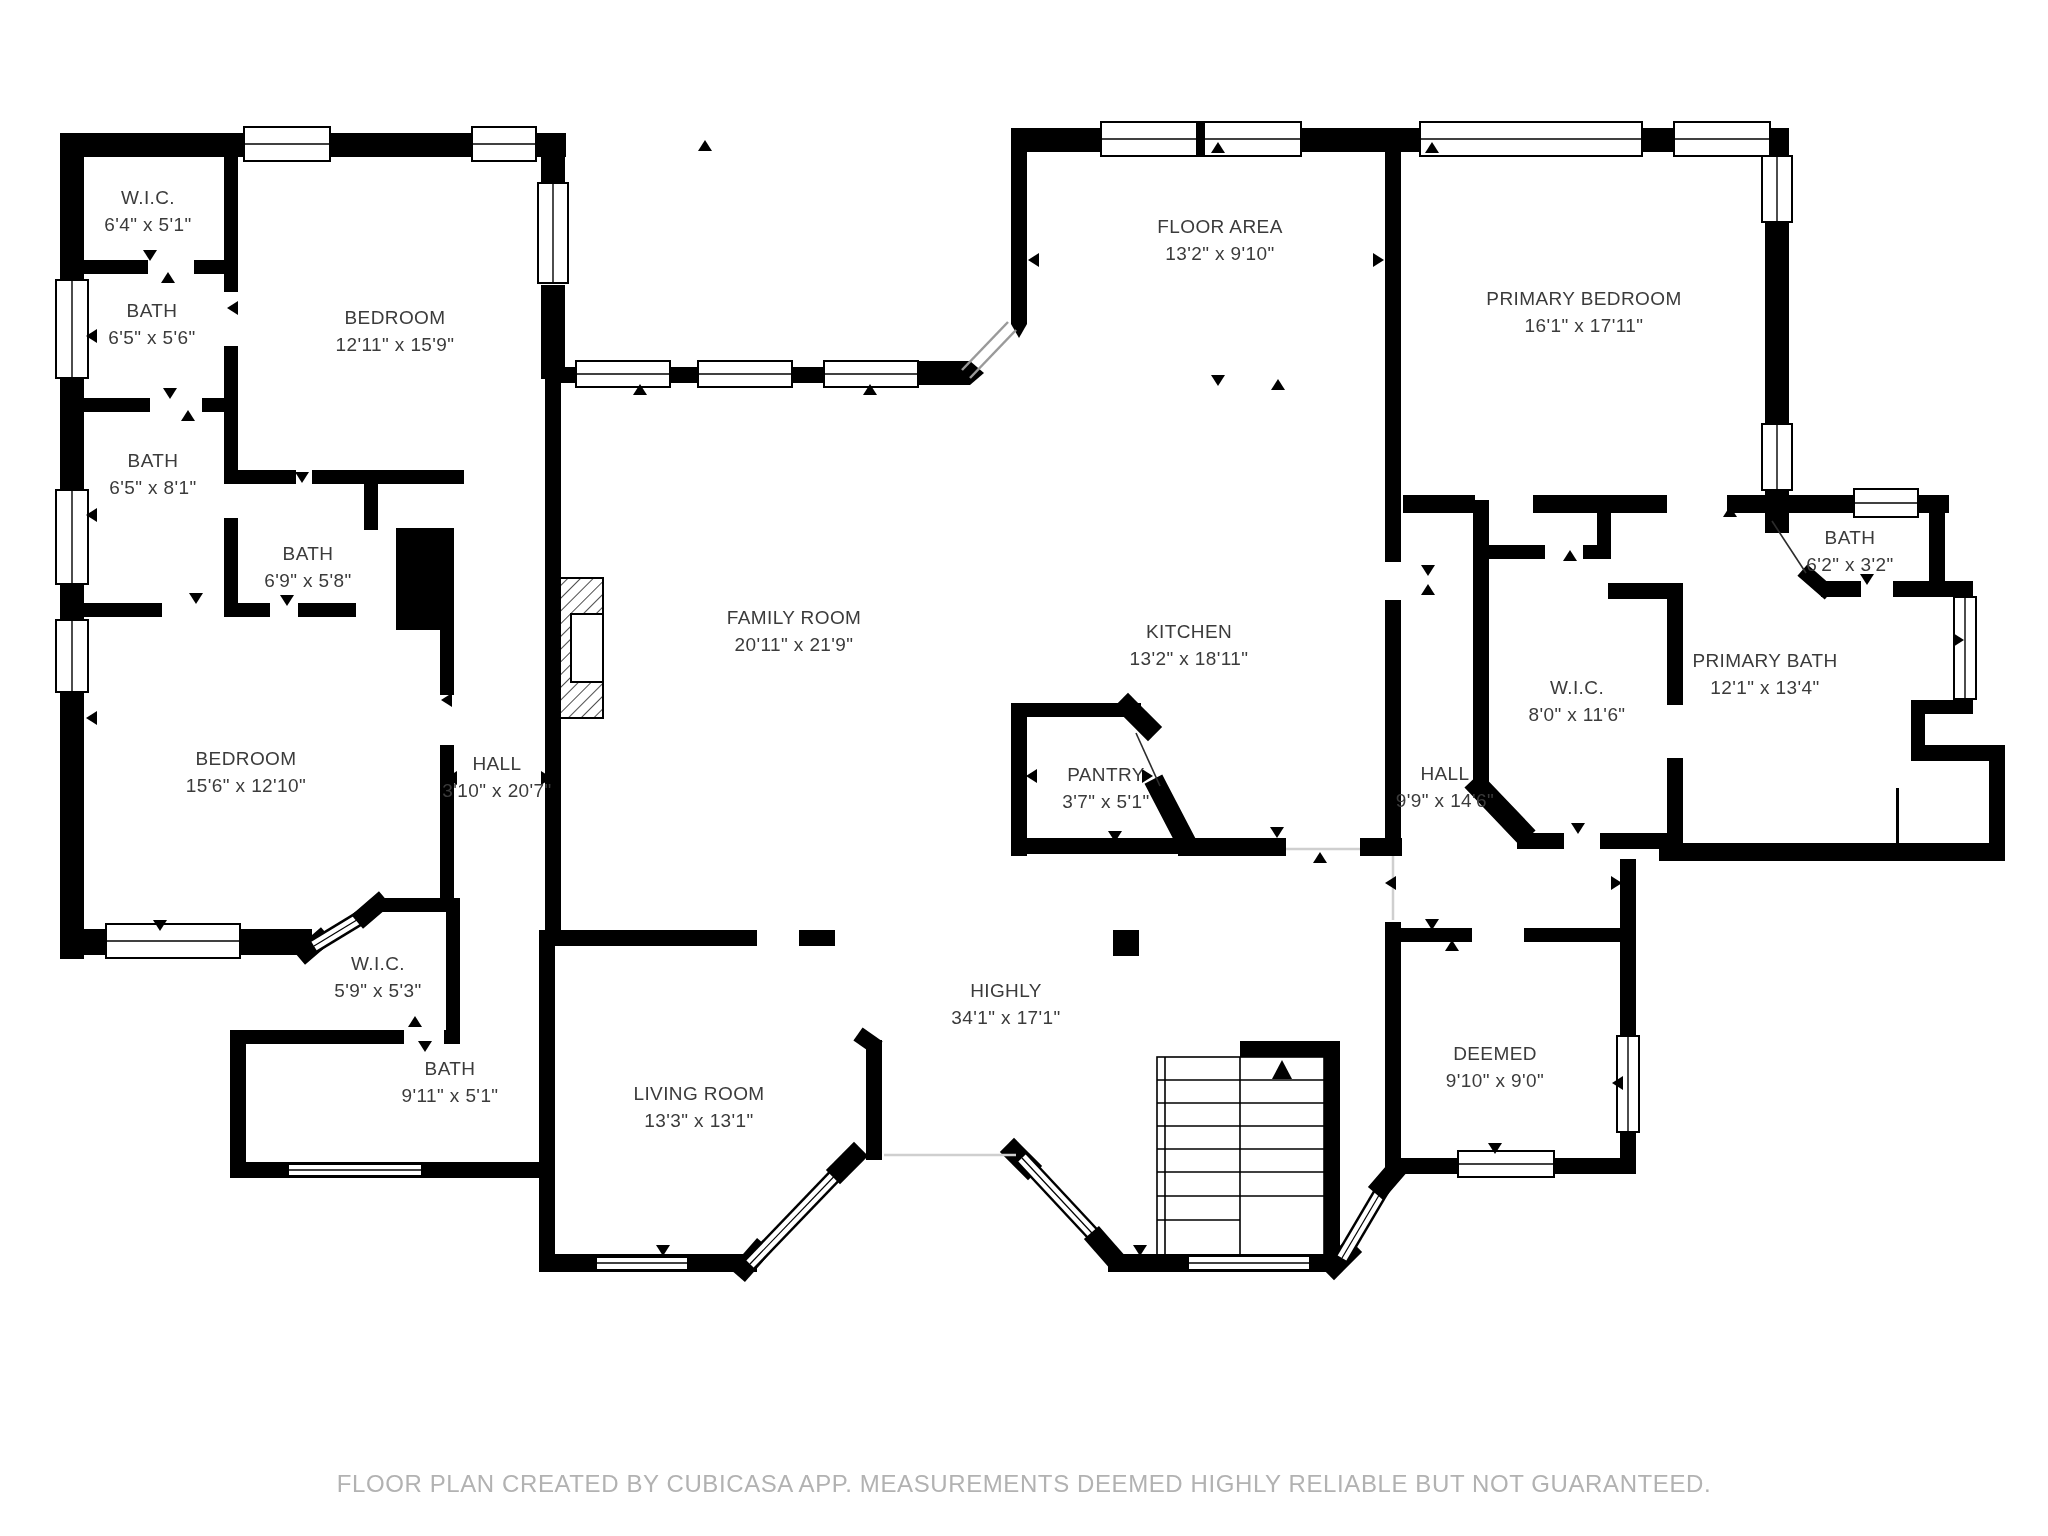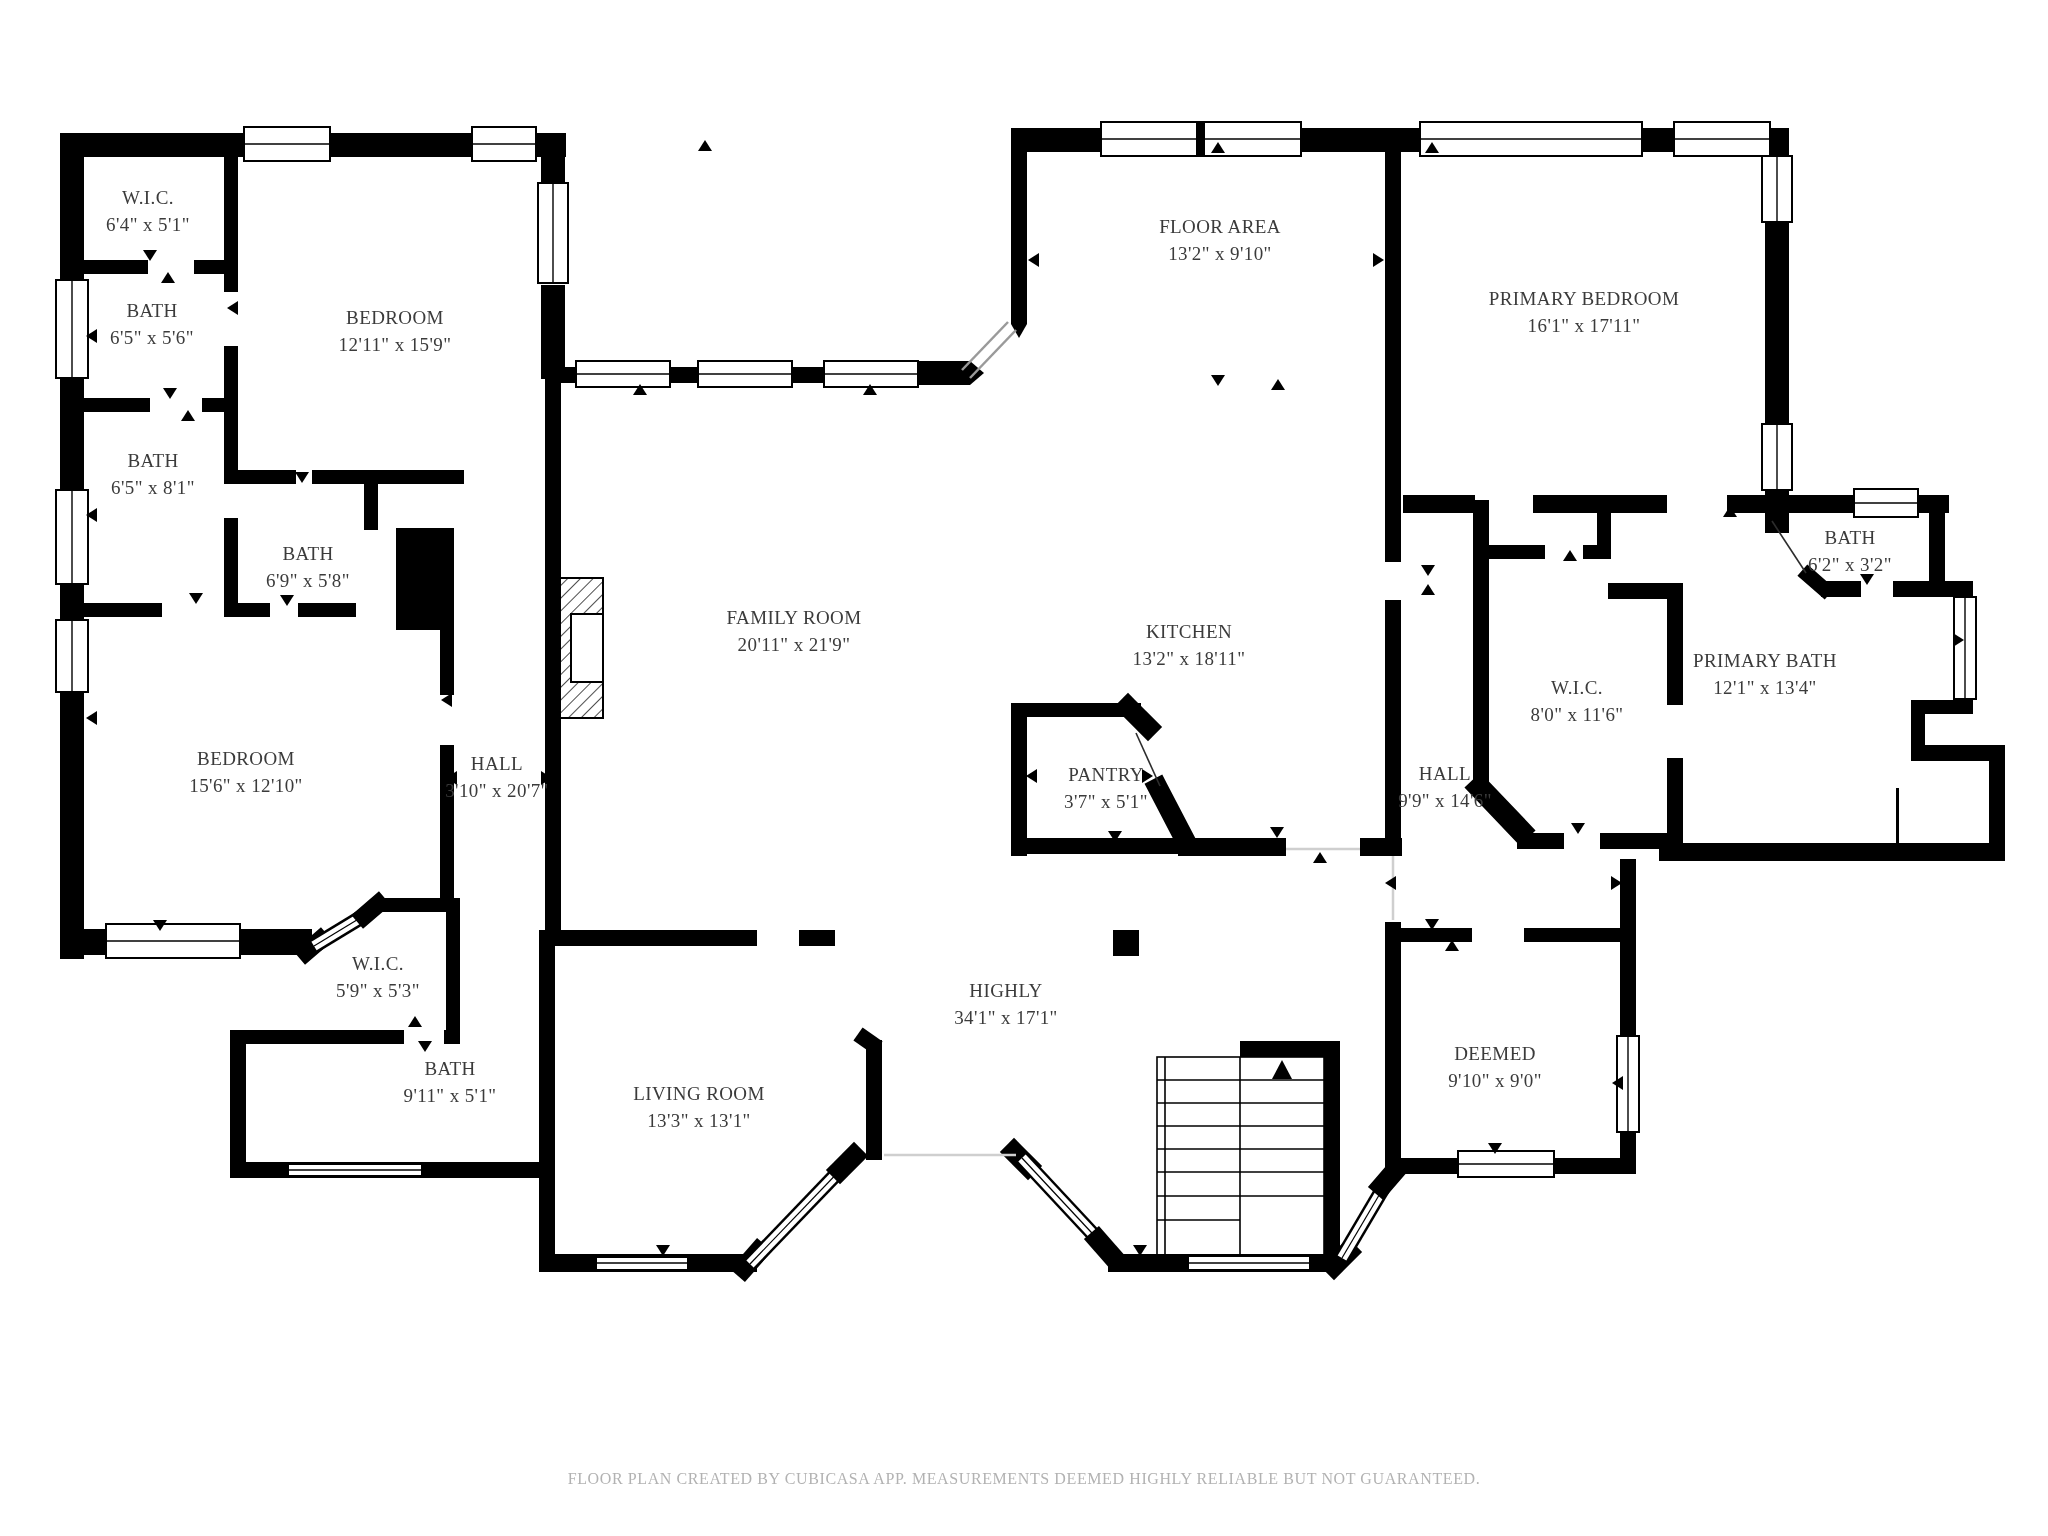--- a/index.html
+++ b/index.html
@@ -1,33 +1,33 @@
 <!DOCTYPE html>
 <html><head>
 <meta charset="utf-8">
 <style>
   html,body{margin:0;padding:0;background:#fff;}
   #plan{position:relative;width:2048px;height:1536px;background:#ffffff;overflow:hidden;
-        font-family:Liberation Serif, serif;}
+        font-family:Liberation Sans, sans-serif;}
   #plan svg{position:absolute;left:0;top:0;}
   .walls rect{fill:#000;}
   .walls polygon{fill:#000;}
   .walls line{stroke:#000;}
   .win rect{fill:#fff;stroke:#000;stroke-width:2;}
   .win line{stroke:#000;stroke-width:1.4;}
   .thin{stroke:#000;stroke-width:1.6;fill:none;}
   .thresh{stroke:#cfcfcf;stroke-width:2.5;fill:none;}
   .openpass{stroke:#9a9a9a;stroke-width:2.5;fill:none;}
   .swing{stroke:#2d2d2d;stroke-width:1.6;fill:none;}
   .room{position:absolute;transform:translate(-50%,-50%);text-align:center;white-space:nowrap;
         color:#3b3b3b;font-size:19px;line-height:27px;letter-spacing:0.4px;}
   .room .rname{font-weight:400;}
   .room .rdims{font-weight:400;}
   #footer{position:absolute;left:0;top:1470px;width:100%;text-align:center;
-          color:#b2b2b2;font-size:16px;letter-spacing:0.6px;}
+          color:#b2b2b2;font-size:24px;letter-spacing:0.6px;}
 </style>
 </head>
 <body>
 
 <div id="plan">
   <svg width="2048" height="1536" viewBox="0 0 2048 1536">
     <defs>
       <pattern id="hatch" width="9" height="9" patternTransform="rotate(45)" patternUnits="userSpaceOnUse">
         <line x1="0" y1="0" x2="0" y2="9" stroke="#000" stroke-width="1.4"></line>
       </pattern>

